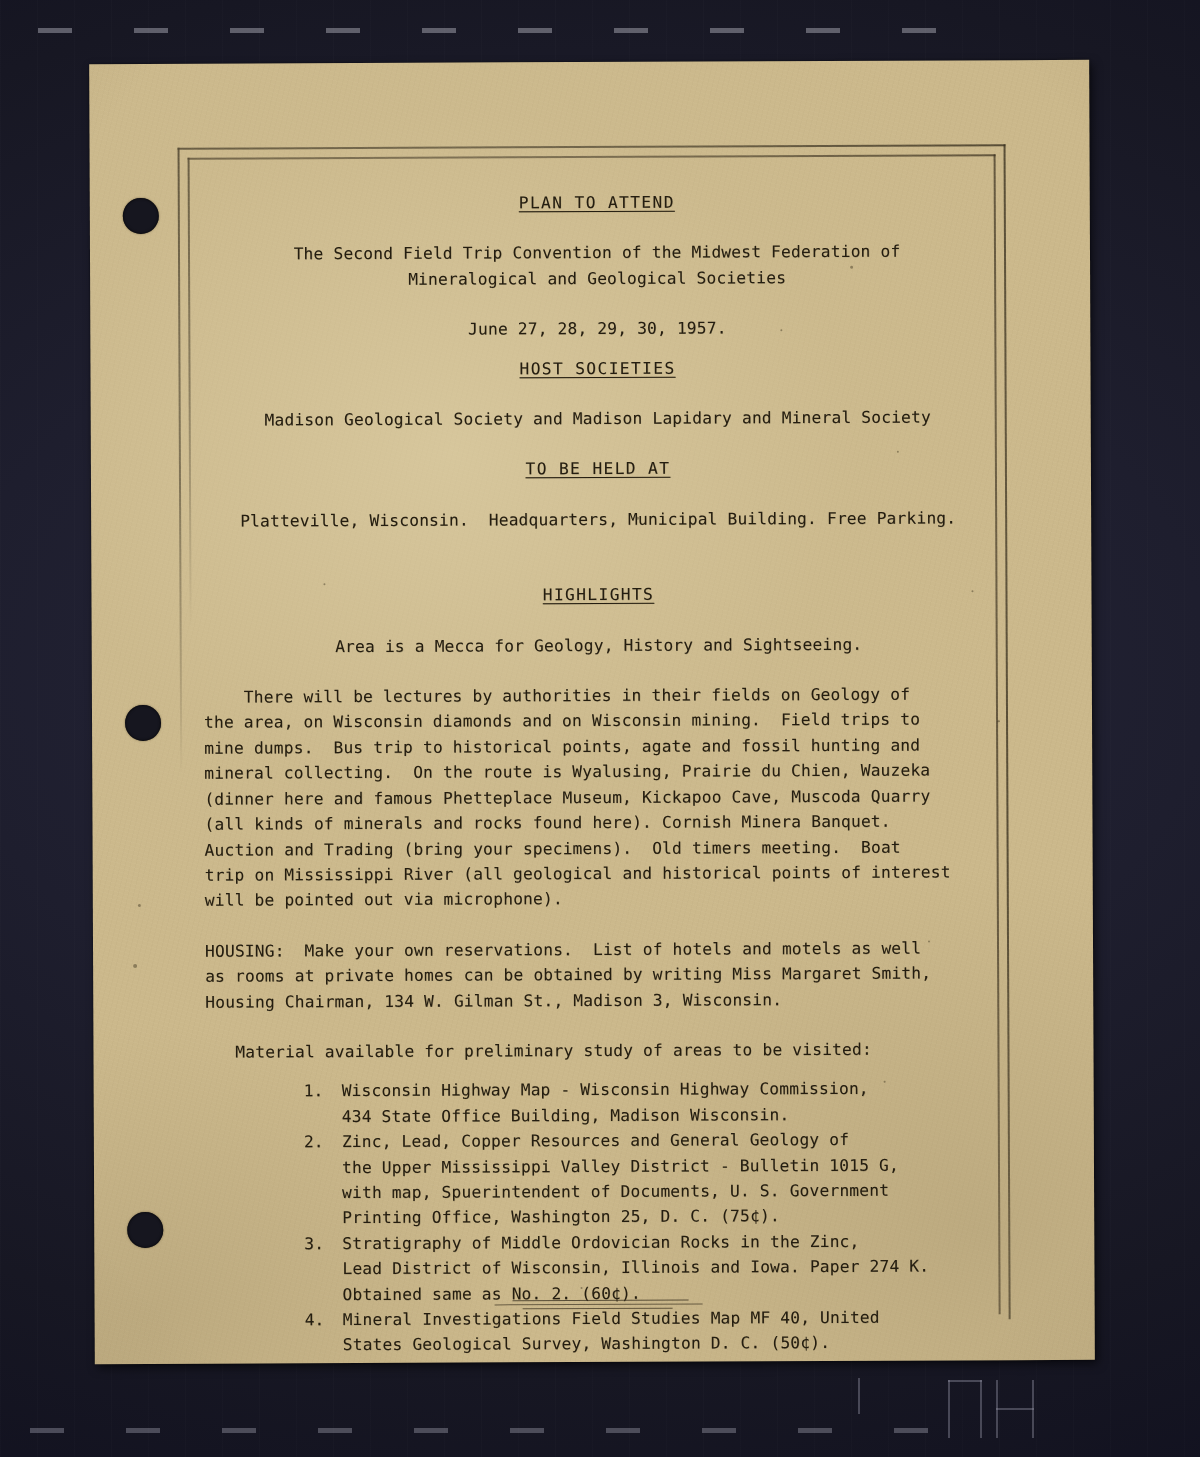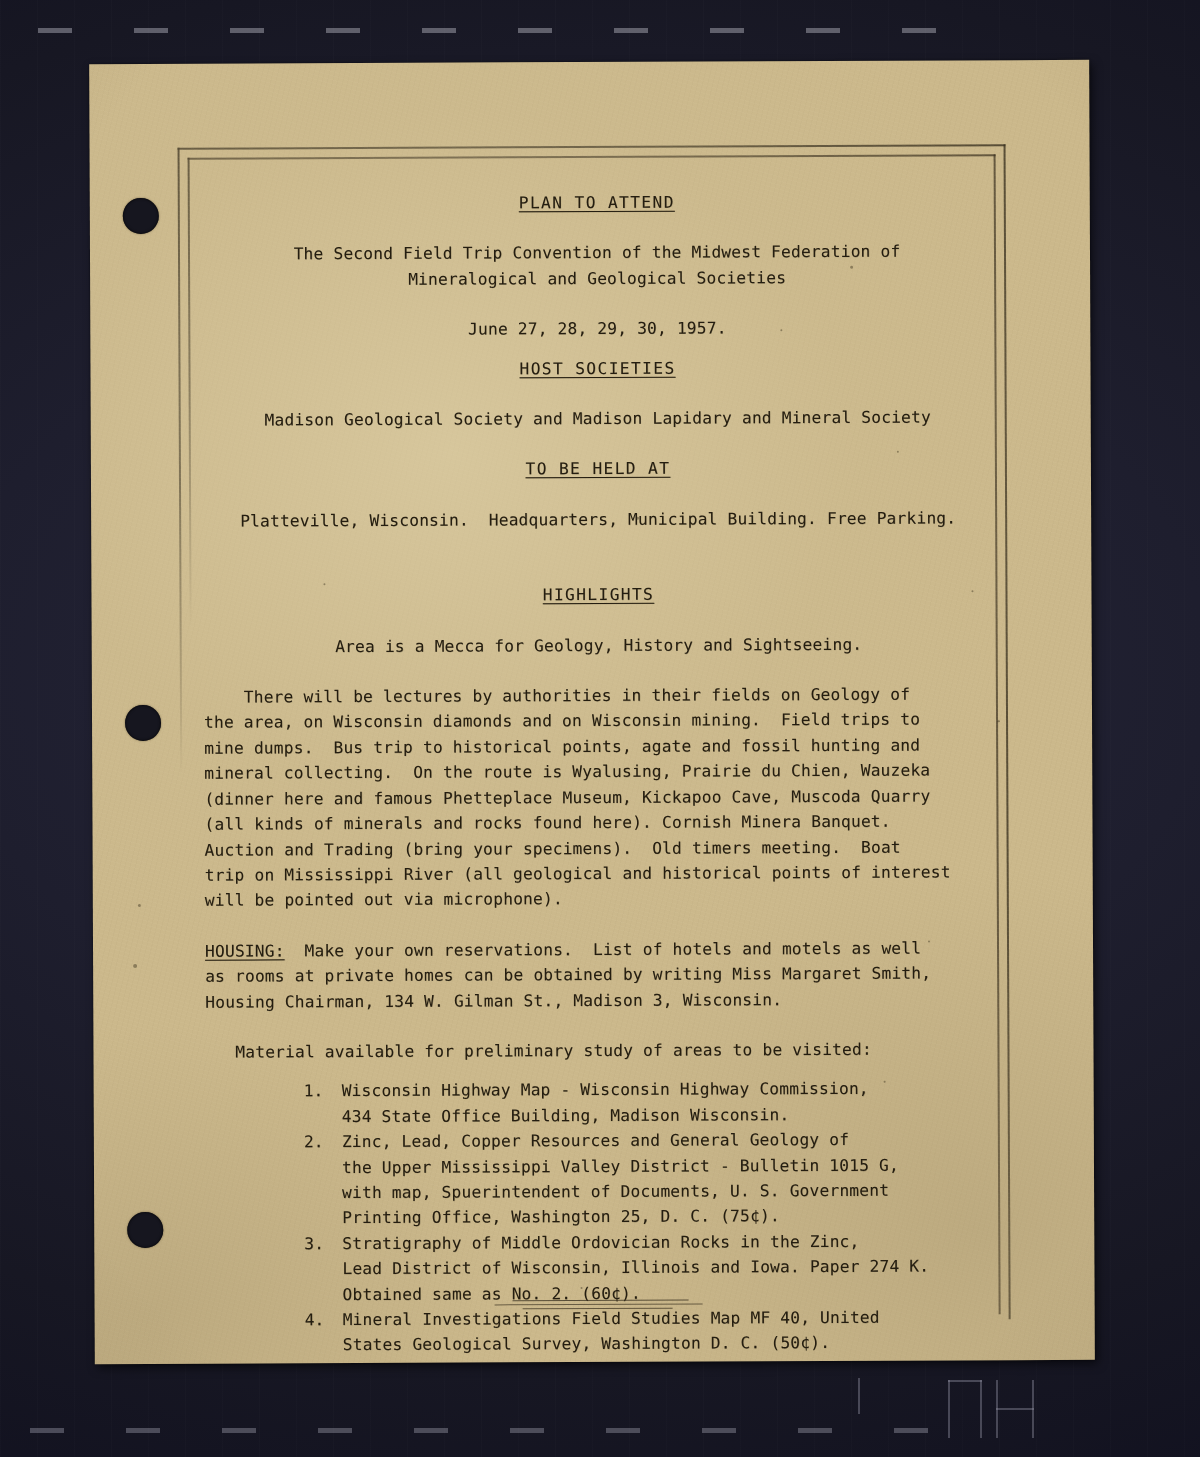--- a/index.html
+++ b/index.html
@@ -169,21 +169,20 @@
     text-align: center;
     text-decoration: underline;
     text-underline-offset: 3px;
     letter-spacing: 1.4px;
   }
   .spacer-1 { height: 25px; }
   .spacer-2 { height: 50px; }
   .spacer-sm { height: 14px; }
 
   .inline-ul {
-    text-decoration: underline;
     text-underline-offset: 2.5px;
   }
 
   
   .numlist { margin: 0; padding: 0; list-style: none; }
   .numlist li {
     display: flex;
     white-space: pre;
     padding-left: 98px;
   }

